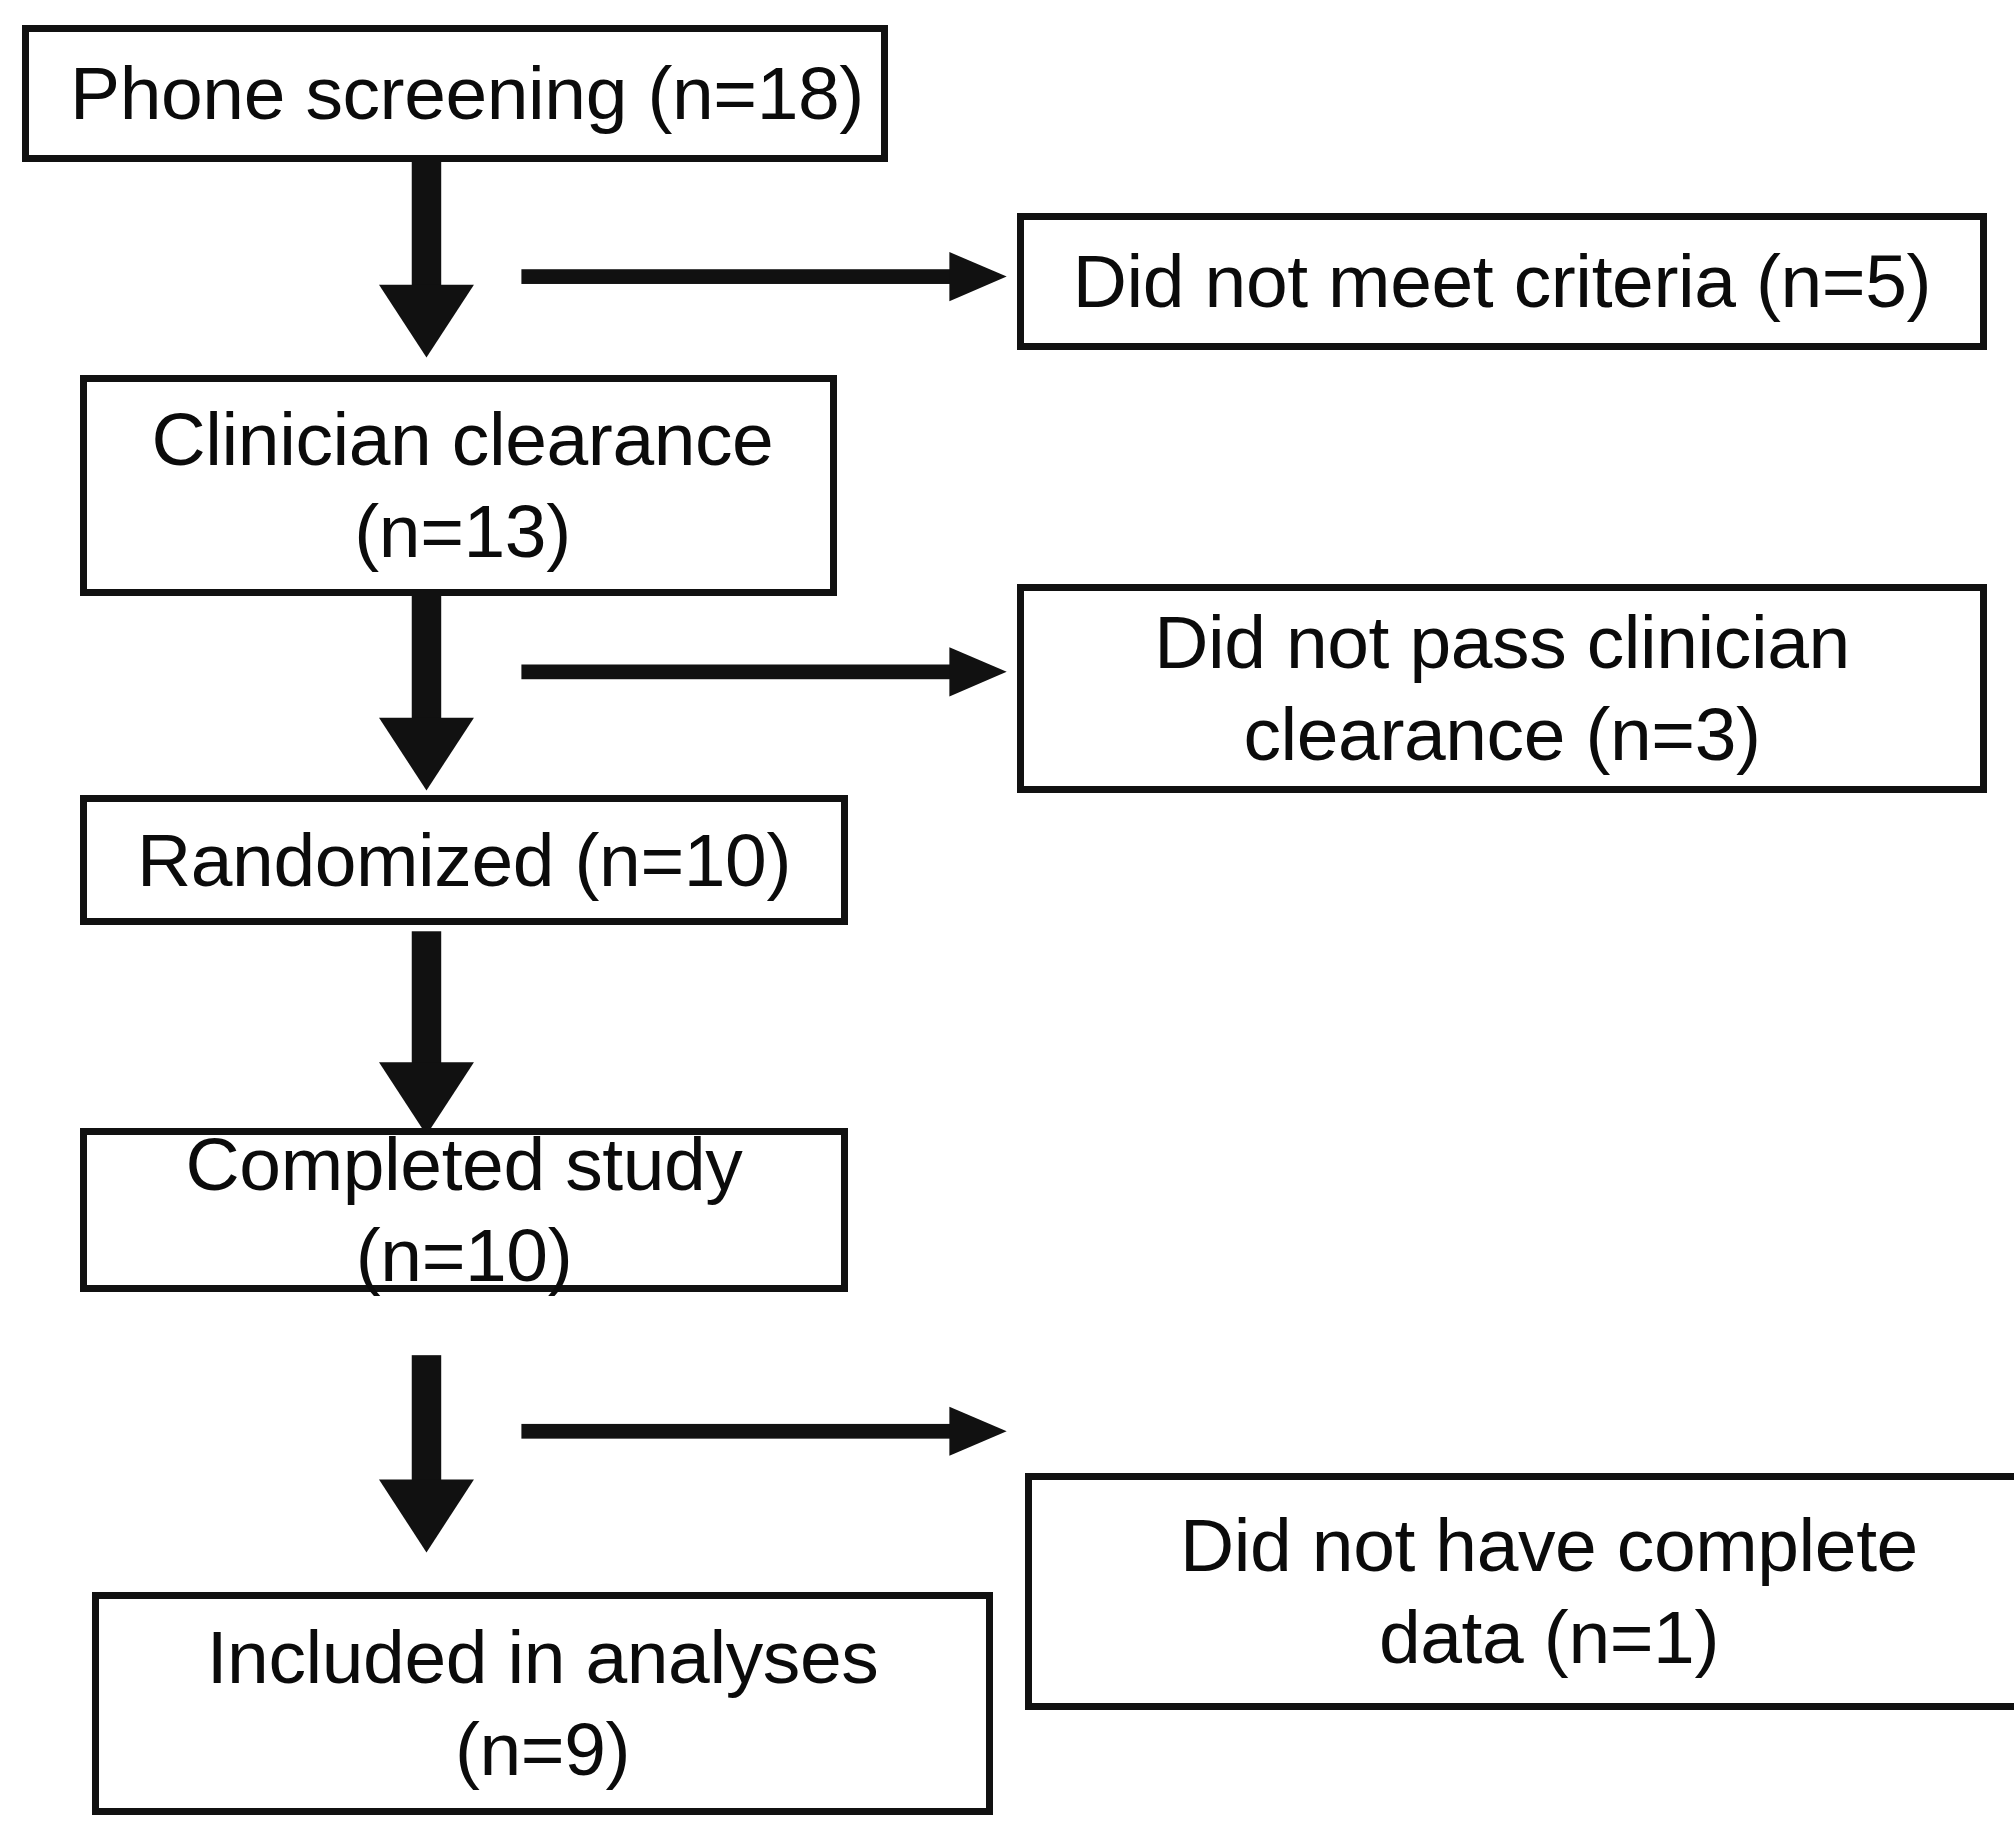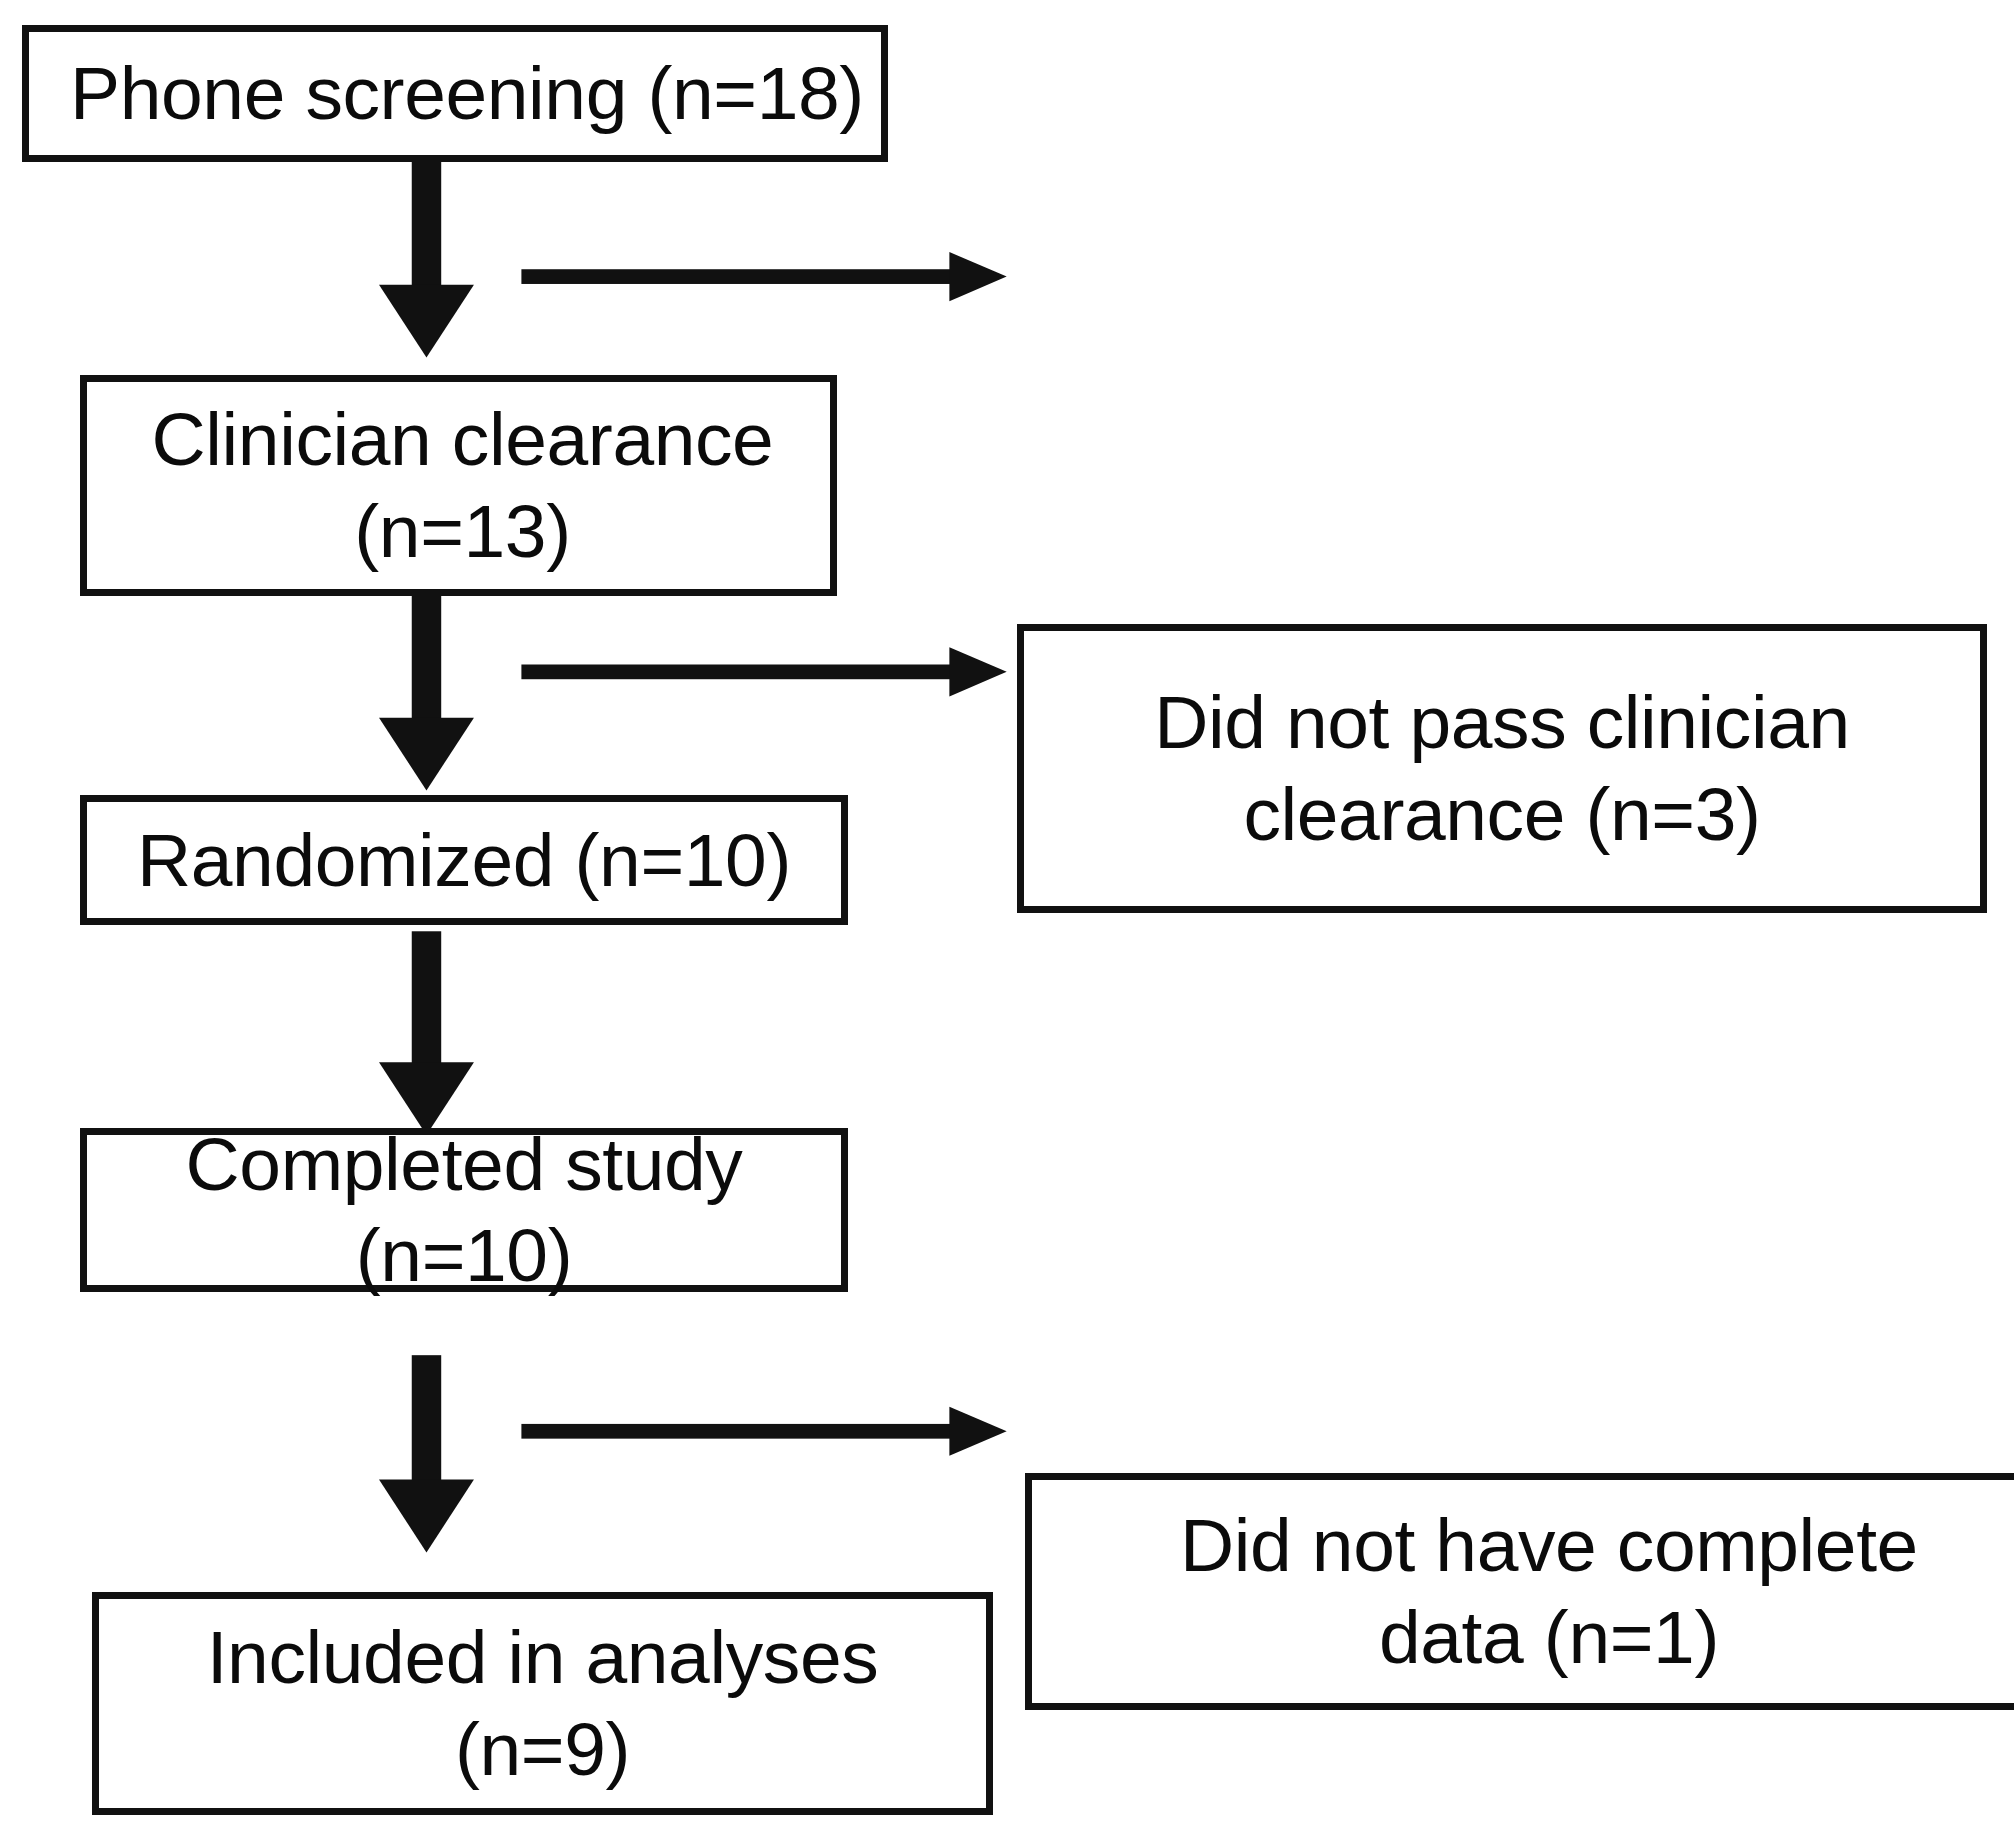--- a/index.html
+++ b/index.html
@@ -91,27 +91,30 @@
       <rect x="637" y="1740" width="528" height="18" fill="#111111"></rect>
       <polygon points="1160,1719 1160,1779 1230,1749" fill="#111111"></polygon>
     </g>
 
   </svg>
 
   <div class="node-box" style="left:22px; top:24.5px; width:866px; height:137px;padding-left:24px;">
     <span class="node-label">Phone screening (n=18)</span>
   </div>
 
+  <div class="node-box" style="left:1017px; top:213px; width:970px; height:137px;">
+    <span class="node-label">Did not meet criteria (n=5)</span>
+  </div>
 
   <div class="node-box" style="left:80px; top:375px; width:757px; height:221px;padding-left:8px;">
     <span class="node-label two-line">Clinician clearance
 (n=13)</span>
   </div>
 
-  <div class="node-box" style="left:1017px; top:624px; width:970px; height:289px;">
+  <div class="node-box" style="left:1017px; top:584px; width:970px; height:209px;">
     <span class="node-label two-line">Did not pass clinician
 clearance (n=3)</span>
   </div>
 
   <div class="node-box" style="left:80px; top:795px; width:768px; height:130px;">
     <span class="node-label">Randomized (n=10)</span>
   </div>
 
   <div class="node-box" style="left:80px; top:1128px; width:768px; height:164px;">
     <span class="node-label two-line">Completed study

